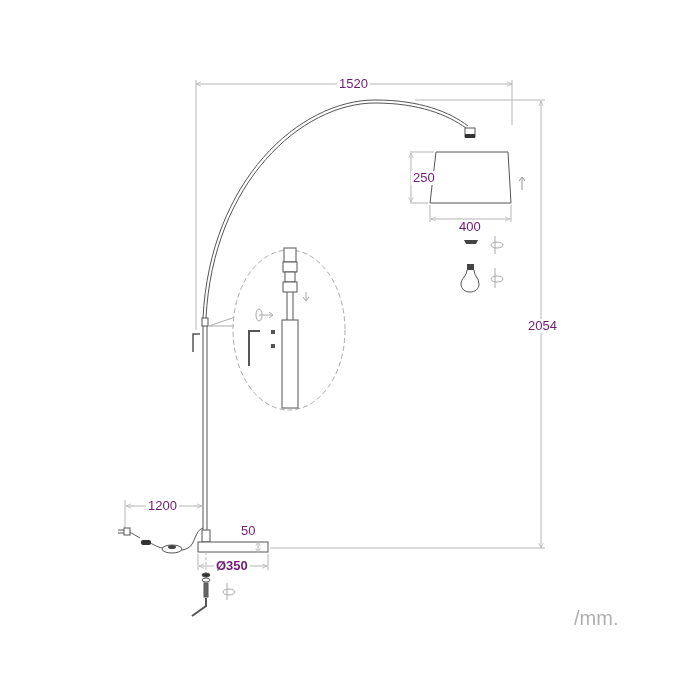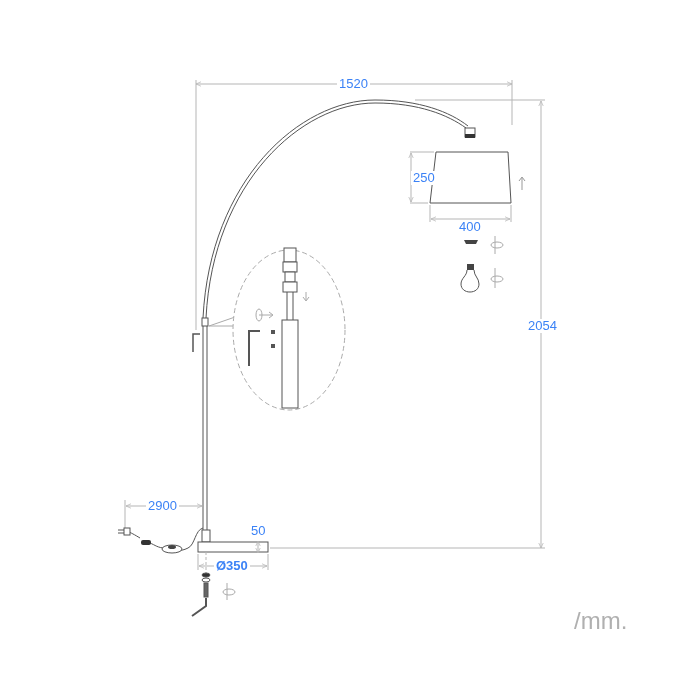--- a/index.html
+++ b/index.html
@@ -1,19 +1,19 @@
 <!DOCTYPE html>
 <html><head>
   <meta charset="utf-8">
   <style>
     html, body { margin: 0; padding: 0; background: #ffffff; }
     body { width: 700px; height: 700px; position: relative; overflow: hidden; font-family: "Liberation Sans", sans-serif; }
     #canvas { position: absolute; left: 0; top: 0; width: 700px; height: 700px; }
-    .dim-label { position: absolute; color: #3b82f6; font-family: "Liberation Sans", sans-serif; font-size: 13px; background: #ffffff; line-height: 14px; padding: 0 2px; white-space: nowrap; }
-    .unit-label { position: absolute; color: #b0b0b0; font-family: "Liberation Sans", sans-serif; font-size: 24px; font-weight: 300; left: 574px; top: 607px; }
+    .dim-label { position: absolute; color: #701a75; font-family: "Liberation Sans", sans-serif; font-size: 13px; background: #ffffff; line-height: 14px; padding: 0 2px; white-space: nowrap; }
+    .unit-label { position: absolute; color: #b0b0b0; font-family: "Liberation Sans", sans-serif; font-size: 20px; font-weight: 300; left: 574px; top: 607px; }
   </style>
 </head>
 <body>
 
 <svg id="canvas" width="700" height="700" viewBox="0 0 700 700" xmlns="http://www.w3.org/2000/svg">
   <defs>
     <marker id="arr" viewBox="0 0 10 10" refX="9" refY="5" markerWidth="6" markerHeight="6" orient="auto-start-reverse">
       <path d="M0,1 L9,5 L0,9" fill="none" stroke="#b5b5b5" stroke-width="1.2"></path>
     </marker>
   </defs>
@@ -165,16 +165,16 @@
   </g>
   <g stroke="#555" stroke-width="2" fill="none">
     <path d="M206,598 L206,606 L192,616"></path>
   </g>
 </svg>
 
 <div class="dim-label" style="left:337px; top:77px;">1520</div>
 <div class="dim-label" style="left:526px; top:319px;">2054</div>
 <div class="dim-label" style="left:411px; top:171px;">250</div>
 <div class="dim-label" style="left:457px; top:220px;">400</div>
-<div class="dim-label" style="left:146px; top:499px;">2900</div>
+<div class="dim-label" style="left:146px; top:499px;">1200</div>
 <div class="dim-label" style="left:214px; top:559px;font-weight:bold;">Ø350</div>
-<div class="dim-label" style="left:249px; top:524px; background:transparent;">50</div>
+<div class="dim-label" style="left:239px; top:524px; background:transparent;">50</div>
 <div class="unit-label">/mm.</div>
 
 </body></html>

